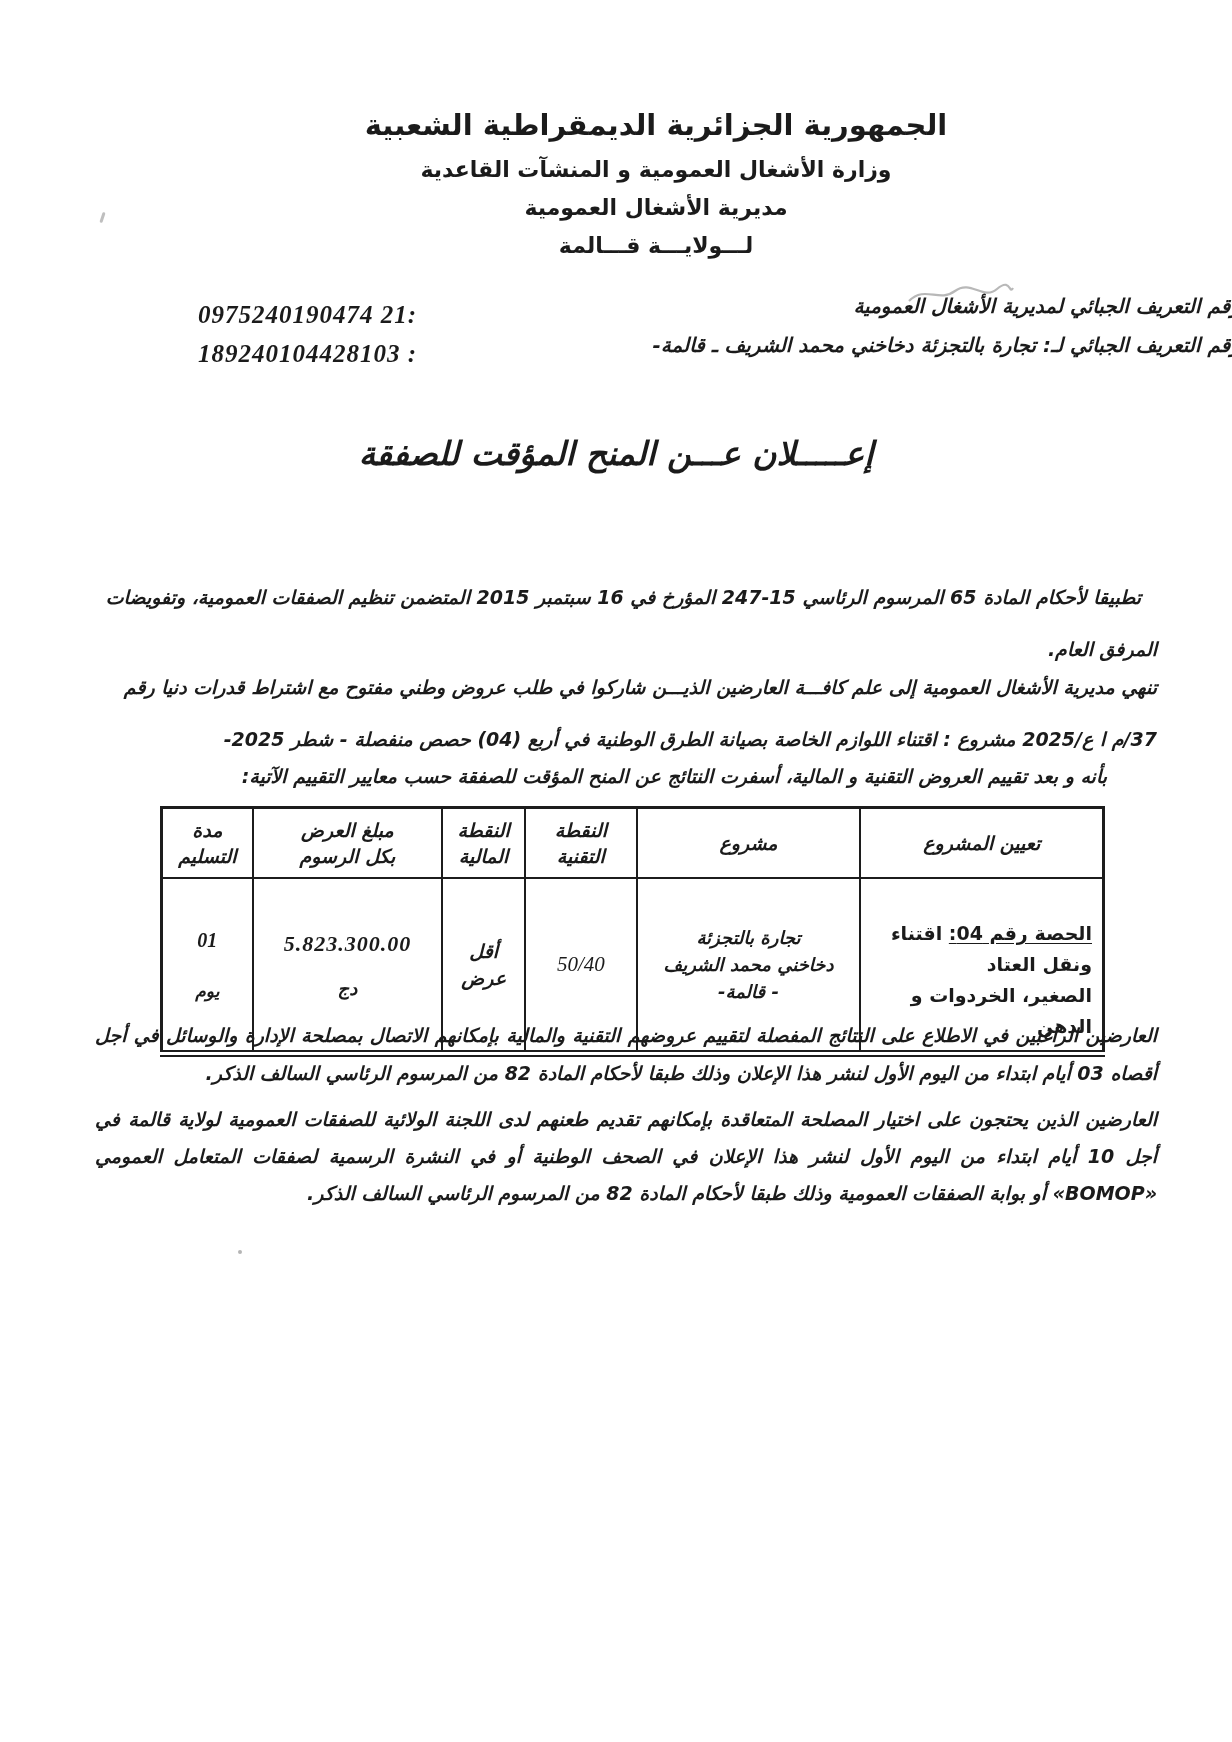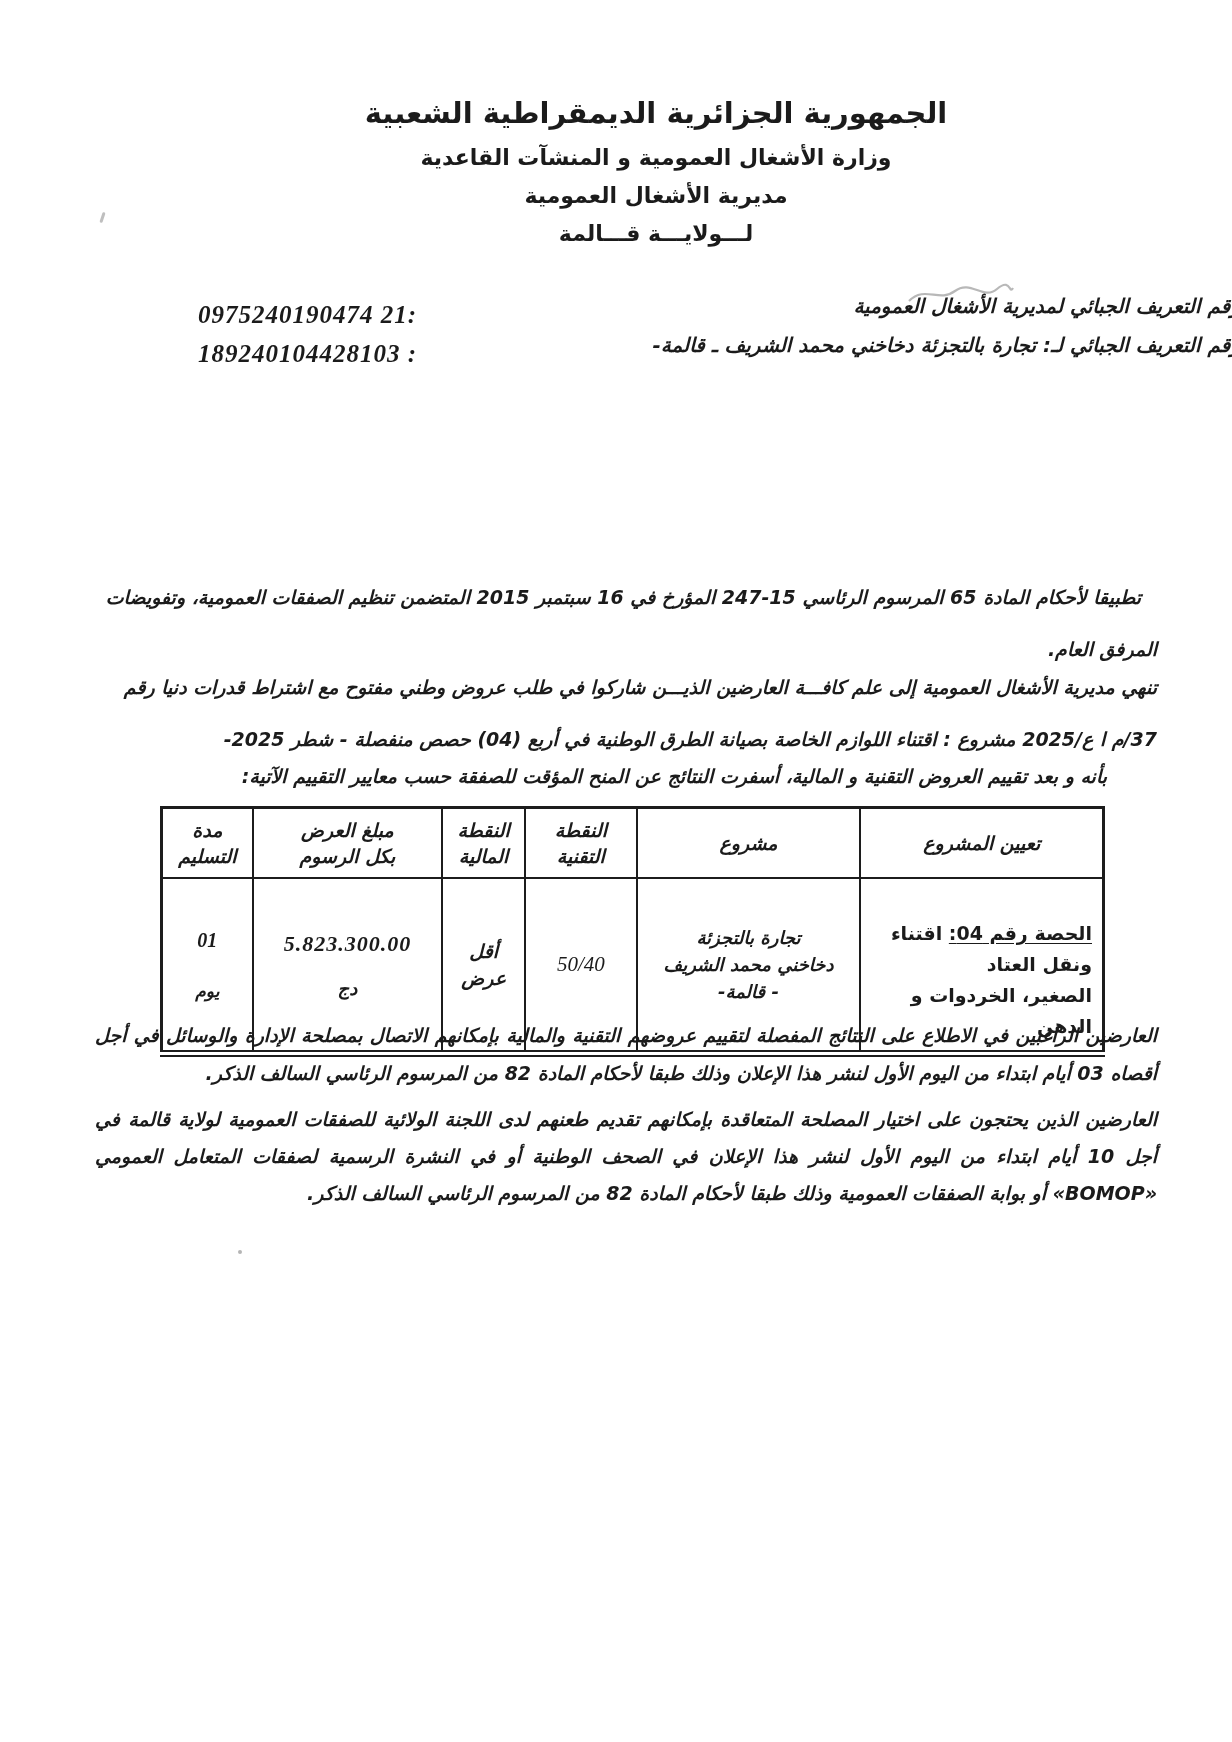--- a/index.html
+++ b/index.html
@@ -2,21 +2,21 @@
 <html dir="rtl" lang="ar"><head>
 <meta charset="utf-8">
 <style>
   html,body{margin:0;padding:0;background:#ffffff;}
   .page{
     position:relative;width:1232px;height:1742px;background:#ffffff;
     overflow:hidden;direction:rtl;color:#1b1b1b;
     font-family:"DejaVu Sans",sans-serif;
   }
   
-  .hdr{position:absolute;top:96px;left:80px;right:0;text-align:center;font-weight:bold;}
+  .hdr{position:absolute;top:108px;left:80px;right:0;text-align:center;font-weight:bold;}
   .hdr .l1{font-size:29px;margin-bottom:9px;letter-spacing:0.5px;}
   .hdr .l2{font-size:22px;line-height:38px;}
   
   .tax-row{position:absolute;left:0;right:-8px;height:40px;}
   #tax1{top:294px;} #tax2{top:333px;}
   .tax-label{position:absolute;right:0;top:0;font-size:20px;font-weight:bold;font-style:italic;white-space:nowrap;}
   .tax-value{position:absolute;left:198px;top:7px;direction:ltr;font-family:"Liberation Serif",serif;
     font-style:italic;font-weight:bold;font-size:25px;letter-spacing:1px;white-space:nowrap;}
   
   .title{position:absolute;top:434px;left:0;right:0;text-align:center;
@@ -73,20 +73,21 @@
 
   <div class="tax-row" id="tax1">
     <span class="tax-label">رقم التعريف الجبائي لمديرية الأشغال العمومية</span>
     <span class="tax-value">0975240190474 21:</span>
   </div>
   <div class="tax-row" id="tax2">
     <span class="tax-label">رقم التعريف الجبائي لـ: تجارة بالتجزئة دخاخني محمد الشريف ـ قالمة-</span>
     <span class="tax-value">189240104428103 :</span>
   </div>
 
+  <div class="title">إعـــــلان عـــن المنح المؤقت للصفقة</div>
 
   <p class="para" id="intro1">تطبيقا لأحكام المادة 65 المرسوم الرئاسي 15-247 المؤرخ في 16 سبتمبر 2015 المتضمن تنظيم الصفقات العمومية، وتفويضات
 المرفق العام.</p>
   <p class="para" id="intro2">تنهي مديرية الأشغال العمومية إلى علم كافـــة العارضين الذيـــن شاركوا في طلب عروض وطني مفتوح مع اشتراط قدرات دنيا رقم
 37/م ا ع/2025 مشروع : اقتناء اللوازم الخاصة بصيانة الطرق الوطنية في أربع (04) حصص منفصلة - شطر 2025-</p>
   <p class="para" id="intro3">بأنه و بعد تقييم العروض التقنية و المالية، أسفرت النتائج عن المنح المؤقت للصفقة حسب معايير التقييم الآتية:</p>
 
   <table class="tbl">
     <colgroup>
       <col style="width:240px">

